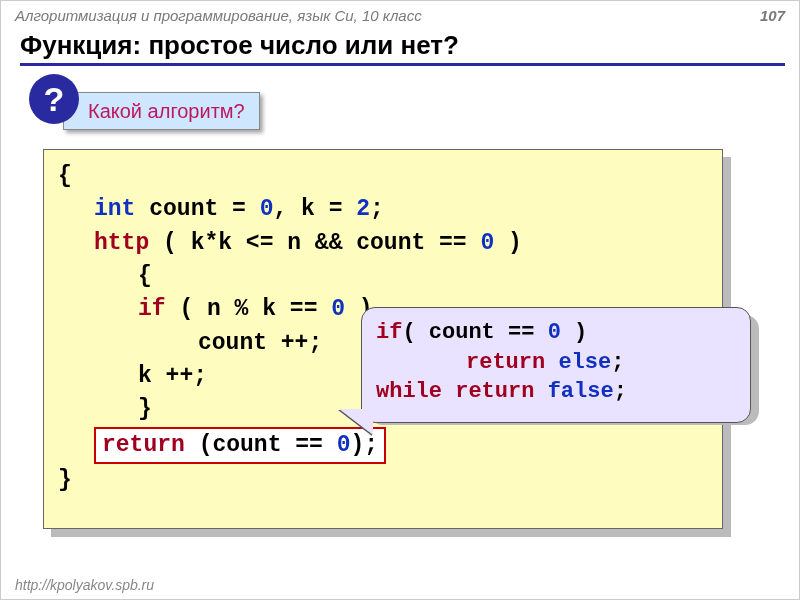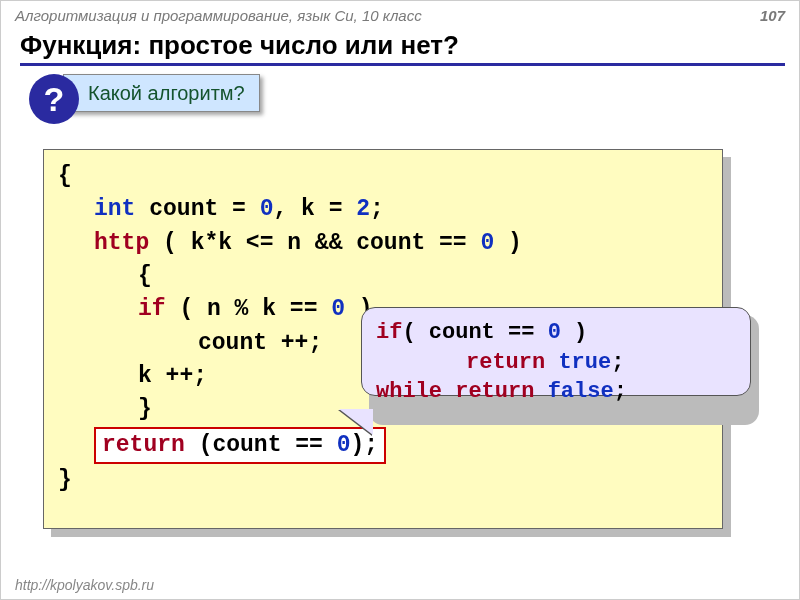--- a/index.html
+++ b/index.html
@@ -44,28 +44,28 @@
     font-size: 34px;
     font-weight: bold;
     display: flex;
     align-items: center;
     justify-content: center;
     z-index: 2;
     flex-shrink: 0;
   }
   .q-box {
     margin-left: -16px;
-    margin-top: 0;
+    margin-top: 18px;
     height: 38px;
     background: #cfe6ff;
     border: 1px solid #888;
     box-shadow: 3px 3px 4px rgba(0,0,0,0.35);
     padding: 6px 14px 6px 24px;
     font-size: 20px;
-    color: #14532d;
+    color: #be185d;
     display: flex;
     align-items: center;
   }
   .code-shadow {
     position: absolute;
     left: 50px; top: 156px;
     width: 680px; height: 380px;
     background: #bbb;
   }
   .code-block {
@@ -92,21 +92,21 @@
   .callout-shadow {
     position: absolute;
     left: 368px; top: 314px;
     width: 390px; height: 110px;
     background: #bbb;
     border-radius: 14px;
   }
   .callout {
     position: absolute;
     left: 360px; top: 306px;
-    width: 390px; height: 89px;
+    width: 390px; height: 116px;
     background: #e9e3ff;
     border: 1px solid #555;
     border-radius: 14px;
     padding: 10px 14px;
     font-family: "Courier New", monospace;
     font-size: 22px;
     font-weight: bold;
     line-height: 1.35;
   }
   .callout-tail {
@@ -165,21 +165,21 @@
   </div>
   <div>}</div>
 </div>
 
 <div class="callout-shadow"></div>
 <div class="callout">
   <div>
     <span class="ctrl">if</span><span>( count == </span><span class="kw">0</span><span> )</span>
   </div>
   <div style="padding-left:90px;">
-    <span class="ctrl">return</span> <span class="kw">true</span><span>;</span>
+    <span class="ctrl">return</span> <span class="kw">else</span><span>;</span>
   </div>
   <div>
     <span class="ctrl">while</span> <span class="ctrl">return</span> <span class="kw">false</span><span>;</span>
   </div>
 </div>
 <div class="callout-tail"></div>
 
 <div class="footer">
   <span>http://kpolyakov.spb.ru</span>
 </div>

